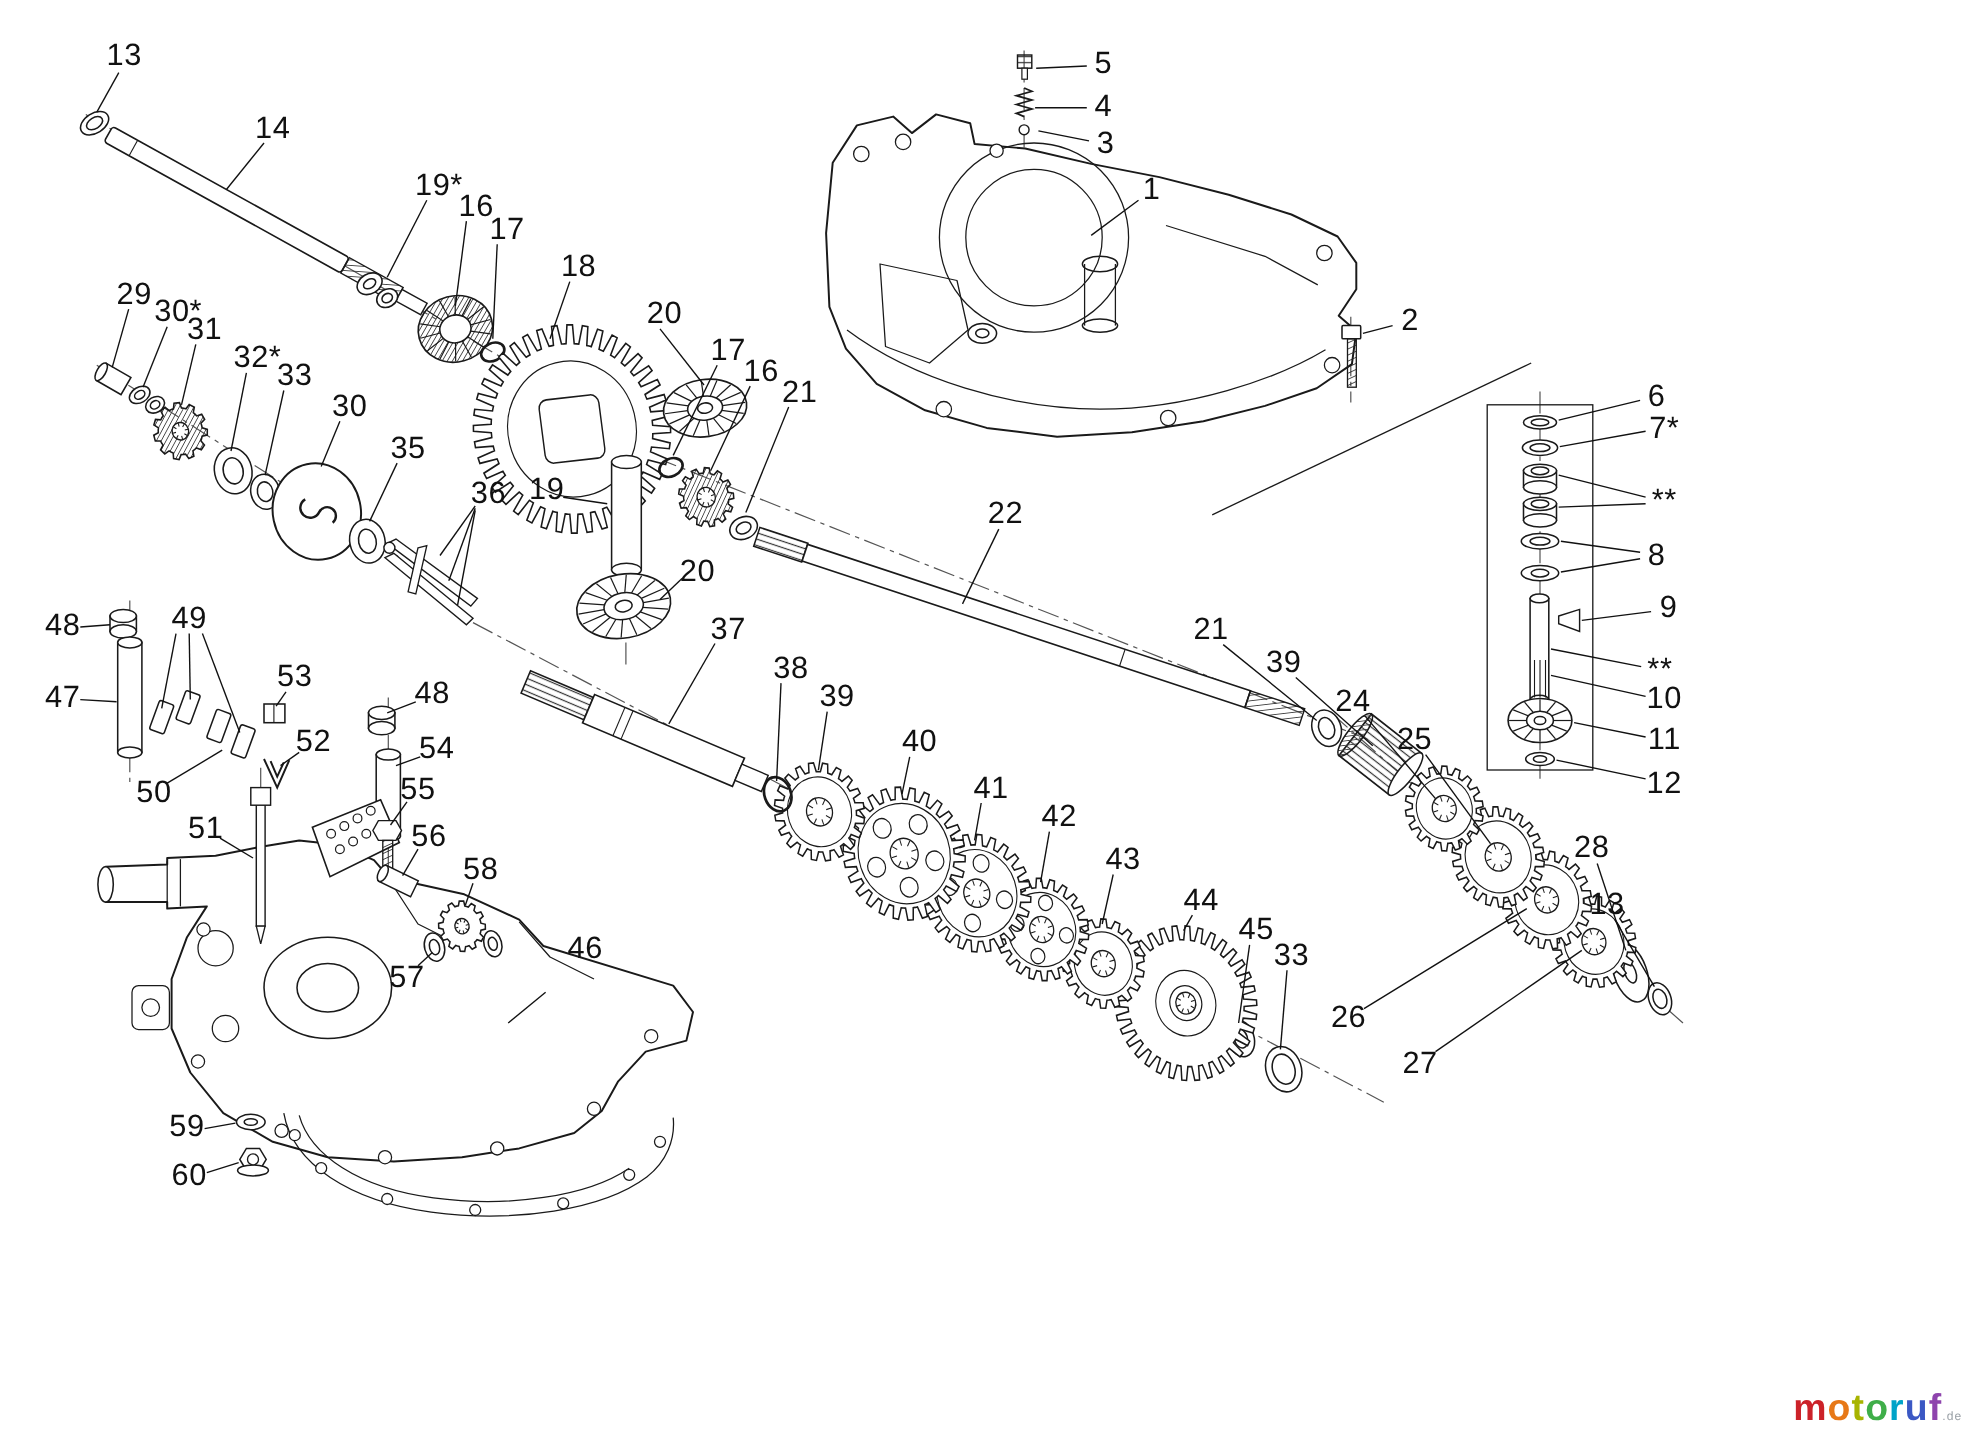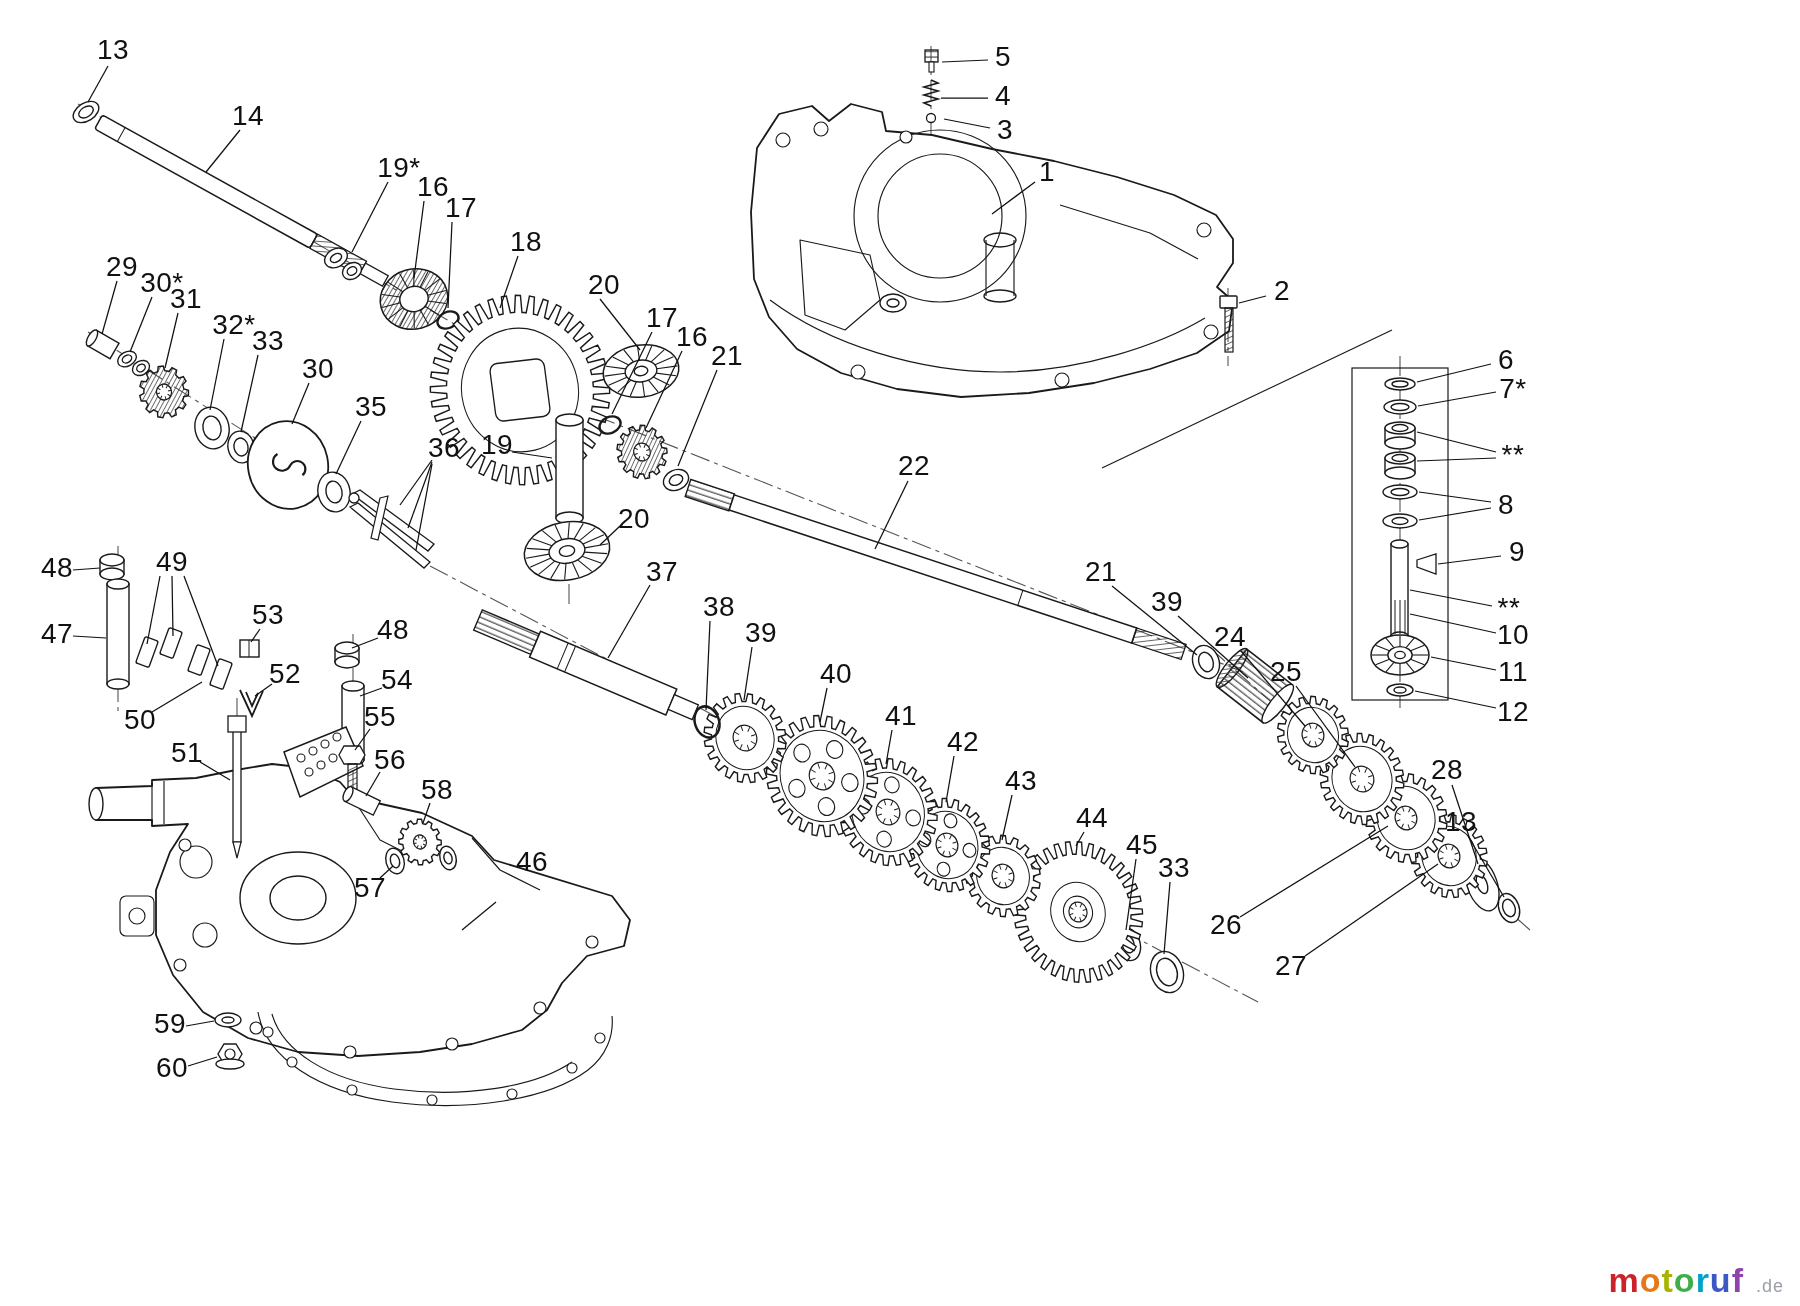--- a/index.html
+++ b/index.html
@@ -3,21 +3,21 @@
 <meta charset="utf-8">
 <style>
   html,body{margin:0;padding:0;background:#fff;}
   .stage{position:relative;width:1800px;height:1306px;background:#ffffff;overflow:hidden;
          font-family:"Liberation Sans",sans-serif;}
   .stage svg{position:absolute;left:0;top:0;}
   #labels{position:absolute;left:0;top:0;width:1800px;height:938px;pointer-events:none;text-decoration:underline;}
   .lab{position:absolute;transform:translate(-50%,-50%);font-size:28px;line-height:1;color:#111;
        white-space:nowrap;letter-spacing:.5px;}
   .watermark{position:absolute;right:16px;bottom:6px;font-weight:700;font-size:34px;letter-spacing:1px;}
-  .watermark .de{font-size:18px;color:#9aa0a6;font-weight:400;margin-left:12px;}
+  .watermark .de{font-size:11px;color:#9aa0a6;font-weight:400;margin-left:0;}
 </style>
 </head>
 <body>
 
 <div class="stage">
   <svg id="fig" viewBox="0 0 1800 1306" width="1800" height="1306">
     <defs>
       <pattern id="thr" width="5" height="5" patternUnits="userSpaceOnUse" patternTransform="rotate(65)">
         <line x1="0" y1="0" x2="0" y2="5" stroke="#222" stroke-width="1.4"></line>
       </pattern>

